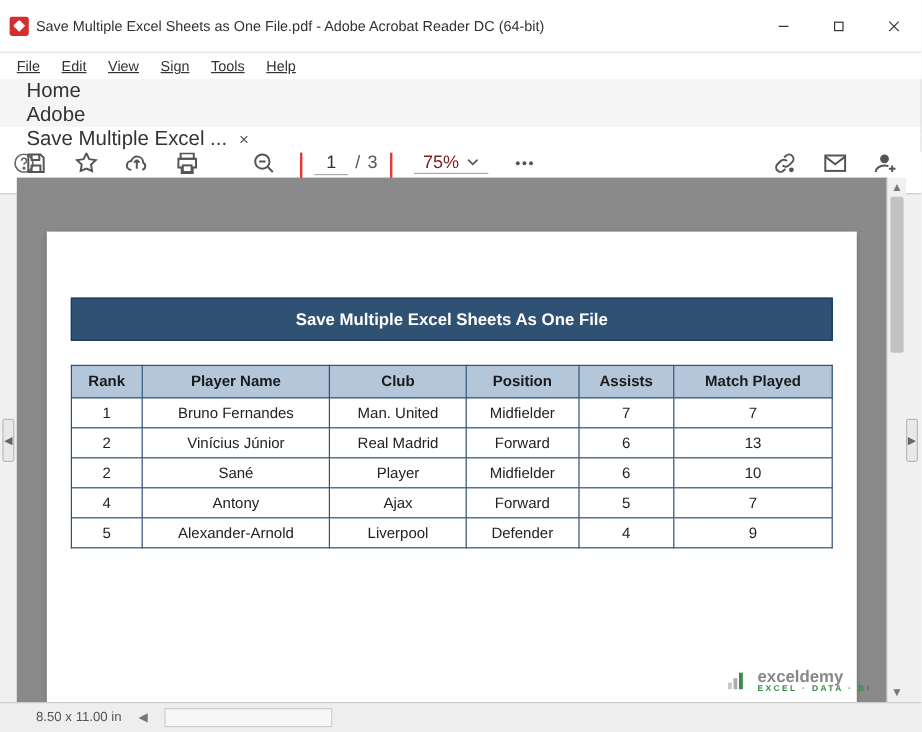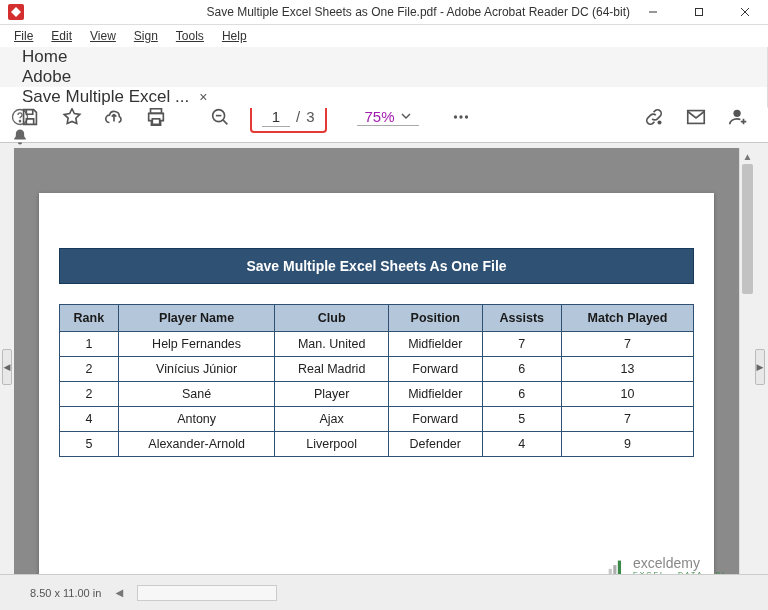--- a/index.html
+++ b/index.html
@@ -1,20 +1,20 @@
 <!DOCTYPE html>
 <html><head>
 <meta charset="utf-8">
 <style>
   * { box-sizing: border-box; }
   html, body { margin:0; padding:0; font-family: "Segoe UI", Arial, sans-serif; }
   body { width:768px; height:610px; background:#f0f0f0; overflow:hidden; position:relative; }
 
   
-  .titlebar { height:25px; background:#fff; display:flex; align-items:center; padding:0 0 0 8px; border-bottom:1px solid #ddd;text-align:right; }
+  .titlebar { height:44px; background:#fff; display:flex; align-items:center; padding:0 0 0 8px; border-bottom:1px solid #ddd; }
   .appicon { width:16px; height:16px; background:#d32f2f; border-radius:2px; position:relative; margin-right:6px; }
   .appicon::after { content:""; position:absolute; inset:3px; background:#fff; clip-path:polygon(50% 0,100% 50%,50% 100%,0 50%); }
   .title { font-size:12px; color:#333; flex:1; white-space:nowrap; overflow:hidden; }
   .winbtn { width:46px; height:30px; display:flex; align-items:center; justify-content:center; color:#333; }
   .winbtn svg { width:10px; height:10px; }
 
   
   .menubar { height:22px; background:#fff; display:flex; align-items:center; padding:0 6px; gap:2px; font-size:12px; color:#333; }
   .menubar span { padding:2px 8px;text-decoration:underline; }
 
@@ -28,45 +28,45 @@
   .tabicon svg { width:20px; height:20px; }
   .signin { padding:0 22px; display:flex; align-items:center; font-size:17px; color:#333; }
 
   
   .toolbar { height:52px; background:#fff; display:flex; align-items:center; padding:0 12px; gap:6px; border-bottom:1px solid #c8c8c8; }
   .tbtn { width:36px; height:36px; display:flex; align-items:center; justify-content:center; color:#555; border-radius:3px; }
   .tbtn svg { width:22px; height:22px; }
   .pagebox { display:flex; align-items:center; gap:6px; border:2px solid #e53935; border-radius:4px; padding:4px 10px; margin:0 6px; }
   .pagebox input { width:28px; text-align:center; font-size:15px; border:none; border-bottom:1px solid #aaa; outline:none; color:#333; background:transparent; }
   .pagebox .sep, .pagebox .total { font-size:15px; color:#555; }
-  .zoom { display:flex; align-items:center; gap:6px; font-size:15px; color:#a21caf; padding:0 8px; border-bottom:1px solid #aaa; margin:0 18px; }
+  .zoom { display:flex; align-items:center; gap:6px; font-size:15px; color:#7f1d1d; padding:0 8px; border-bottom:1px solid #aaa; margin:0 6px; }
   .spacer2 { flex:1; }
 
   
   .docarea { position:absolute; top:148px; bottom:25px; left:14px; right:29px; background:#8a8a8a; display:flex; }
   .sidehandle { position:absolute; top:50%; width:10px; height:36px; background:#e8e8e8; border:1px solid #bbb; border-radius:2px; display:flex; align-items:center; justify-content:center; color:#666; font-size:9px; transform:translateY(-50%); }
   .sidehandle.left { left:-12px; }
   .sidehandle.right { right:-26px; }
   .vscroll { position:absolute; right:-16px; top:0; bottom:0; width:16px; background:#f0f0f0; border-left:1px solid #ddd; }
   .vscroll .thumb { position:absolute; left:2px; right:2px; background:#c2c2c2; border-radius:2px; }
   .vscroll .arr { position:absolute; left:0; right:0; height:16px; display:flex; align-items:center; justify-content:center; color:#777; font-size:10px; }
 
   .page { margin:45px auto 0; width:675px; background:#fff; padding:55px 20px 25px; box-shadow:0 1px 4px rgba(0,0,0,.3); }
   .banner { background:#2f5173; color:#fff; font-weight:bold; text-align:center; padding:9px 0; font-size:14px; border:1px solid #173a5a; }
   table.data { border-collapse:collapse; width:100%; margin-top:20px; font-size:12.5px; }
   table.data th { background:#b4c6d9; font-weight:bold; padding:6px 4px; border:1.5px solid #2f5173; text-align:center; color:#1a1a1a; }
   table.data td { border:1.5px solid #2f5173; padding:5px 4px; text-align:center; color:#222; }
 
   
-  .statusbar { position:absolute; bottom:0; left:0; right:0; height:36px; background:#eee; border-top:1px solid #ccc; display:flex; align-items:center; font-size:11px; color:#555; padding:0 30px; gap:10px; }
+  .statusbar { position:absolute; bottom:0; left:0; right:0; height:25px; background:#eee; border-top:1px solid #ccc; display:flex; align-items:center; font-size:11px; color:#555; padding:0 30px; gap:10px; }
   .statusbar .hbar { flex:0 0 140px; height:16px; background:#f7f7f7; border:1px solid #ccc; position:relative; }
   .statusbar .arrh { width:16px; text-align:center; font-size:10px; color:#777; }
 
   
-  .wm { position:absolute; right:42px; bottom:32px; display:flex; align-items:center; gap:6px; font-size:14px; color:#888; font-weight:400; }
+  .wm { position:absolute; right:42px; bottom:32px; display:flex; align-items:center; gap:6px; font-size:14px; color:#888; font-weight:700; }
   .wm .logo { width:22px; height:22px; }
   .wm small { display:block; font-size:7px; letter-spacing:2px; color:#3b8a4a; }
 </style>
 </head>
 <body>
 
 <div class="titlebar">
   <div class="appicon"></div>
   <div class="title">Save Multiple Excel Sheets as One File.pdf - Adobe Acrobat Reader DC (64-bit)</div>
   <div class="winbtn">
@@ -217,21 +217,21 @@
         <th>Player Name</th>
         <th>Club</th>
         <th>Position</th>
         <th>Assists</th>
         <th>Match Played</th>
       </tr>
         </thead>
       <tbody id="tbody">
           <tr>
             <td>1</td>
-            <td>Help Fernandes</td>
+            <td>Bruno Fernandes</td>
             <td>Man. United</td>
             <td>Midfielder</td>
             <td>7</td>
             <td>7</td>
           </tr>
           <tr>
             <td>2</td>
             <td>Vinícius Júnior</td>
             <td>Real Madrid</td>
             <td>Forward</td>

